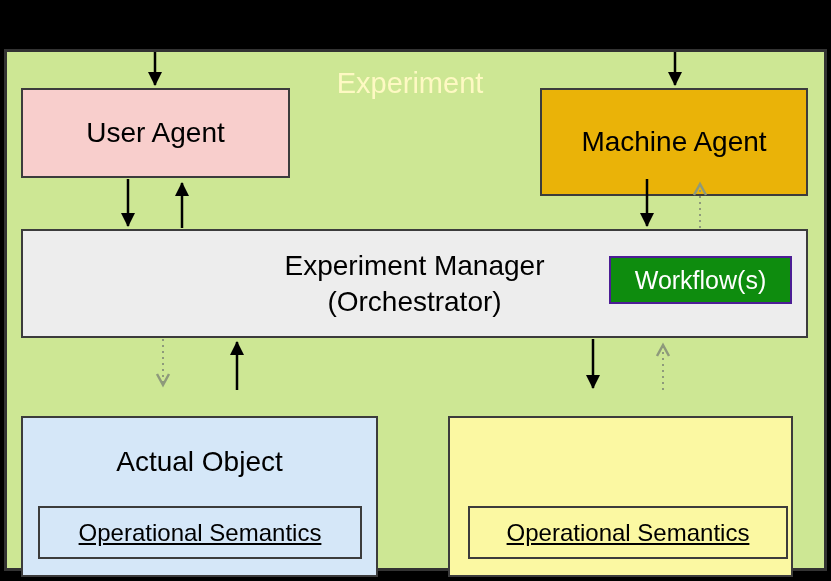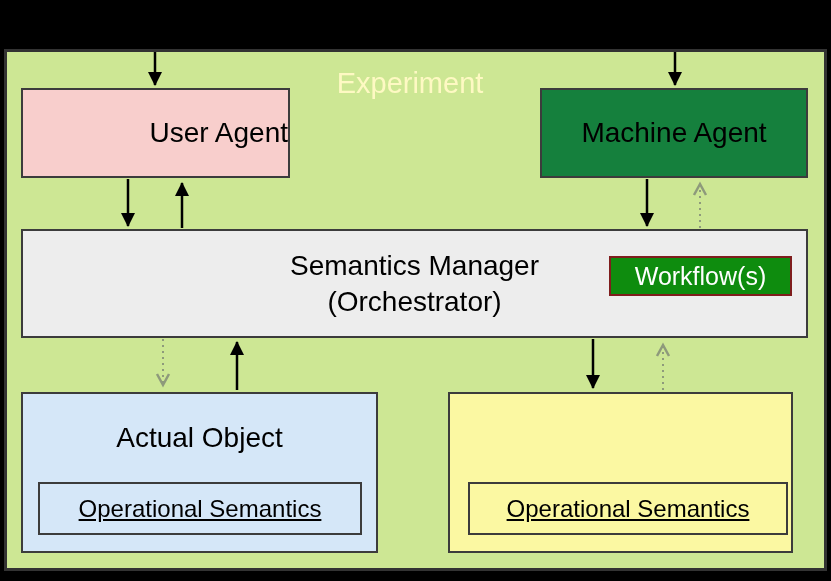--- a/index.html
+++ b/index.html
@@ -13,31 +13,31 @@
   }
   .diagram-title {
     position:absolute; left:250px; top:67px; width:320px;
     text-align:center; font-size:29px; color:#fef9c3;
   }
   .node {
     position:absolute; box-sizing:border-box; border:2px solid #3c3c3c;
     display:flex; align-items:center; justify-content:center;
     font-size:28px; color:#000; text-align:center;
   }
-  .node-user    { left:21px;  top:88px;  width:269px; height:90px; background:#f8cecc;justify-content:flex-end; }
-  .node-machine { left:540px; top:88px;  width:268px; height:90px; background:#15803d;text-align:right; }
+  .node-user    { left:21px;  top:88px;  width:269px; height:90px; background:#f8cecc; }
+  .node-machine { left:540px; top:88px;  width:268px; height:108px; background:#eab308;text-align:right; }
   .node-manager { left:21px;  top:229px; width:787px; height:109px; background:#ededed;
                   flex-direction:column; line-height:36px; }
-  .node-workflow{ position:absolute; left:586px; top:25px; width:183px; height:40px;
-                  box-sizing:border-box; background:#0e8c0e; border:2px solid #7f1d1d;
+  .node-workflow{ position:absolute; left:586px; top:25px; width:183px; height:48px;
+                  box-sizing:border-box; background:#0e8c0e; border:2px solid #4c1d95;
                   color:#ffffff; font-size:25px; display:flex; align-items:center;
                   justify-content:center; }
   .objbox {
     position:absolute; box-sizing:border-box; border:2px solid #3c3c3c;
-    font-size:28px; color:#000;
+    font-size:28px; color:#000;margin-top:24px;
   }
   .obj-actual { left:21px;  top:392px; width:357px; height:161px; background:#d5e7f8; }
   .obj-twin   { left:448px; top:392px; width:345px; height:161px; background:#fbf8a2; }
   .obj-label  { position:absolute; left:0; top:0; width:100%; height:88px;
                 display:flex; align-items:center; justify-content:center; }
   .sub-box {
     position:absolute; box-sizing:border-box; border:2px solid #3c3c3c;
     display:flex; align-items:center; justify-content:center;
     font-size:24px; height:53px; top:88px;text-decoration:underline;
   }
@@ -56,21 +56,21 @@
 
   <div class="node node-user">
     <span>User Agent</span>
   </div>
 
   <div class="node node-machine">
     <span>Machine Agent</span>
   </div>
 
   <div class="node node-manager">
-    <span>Semantics Manager</span>
+    <span>Experiment Manager</span>
     <span>(Orchestrator)</span>
     <div class="node-workflow">
       <span>Workflow(s)</span>
     </div>
   </div>
 
   <div class="objbox obj-actual">
     <div class="obj-label">Actual Object</div>
     <div class="sub-box sub-actual">Operational Semantics</div>
   </div>

